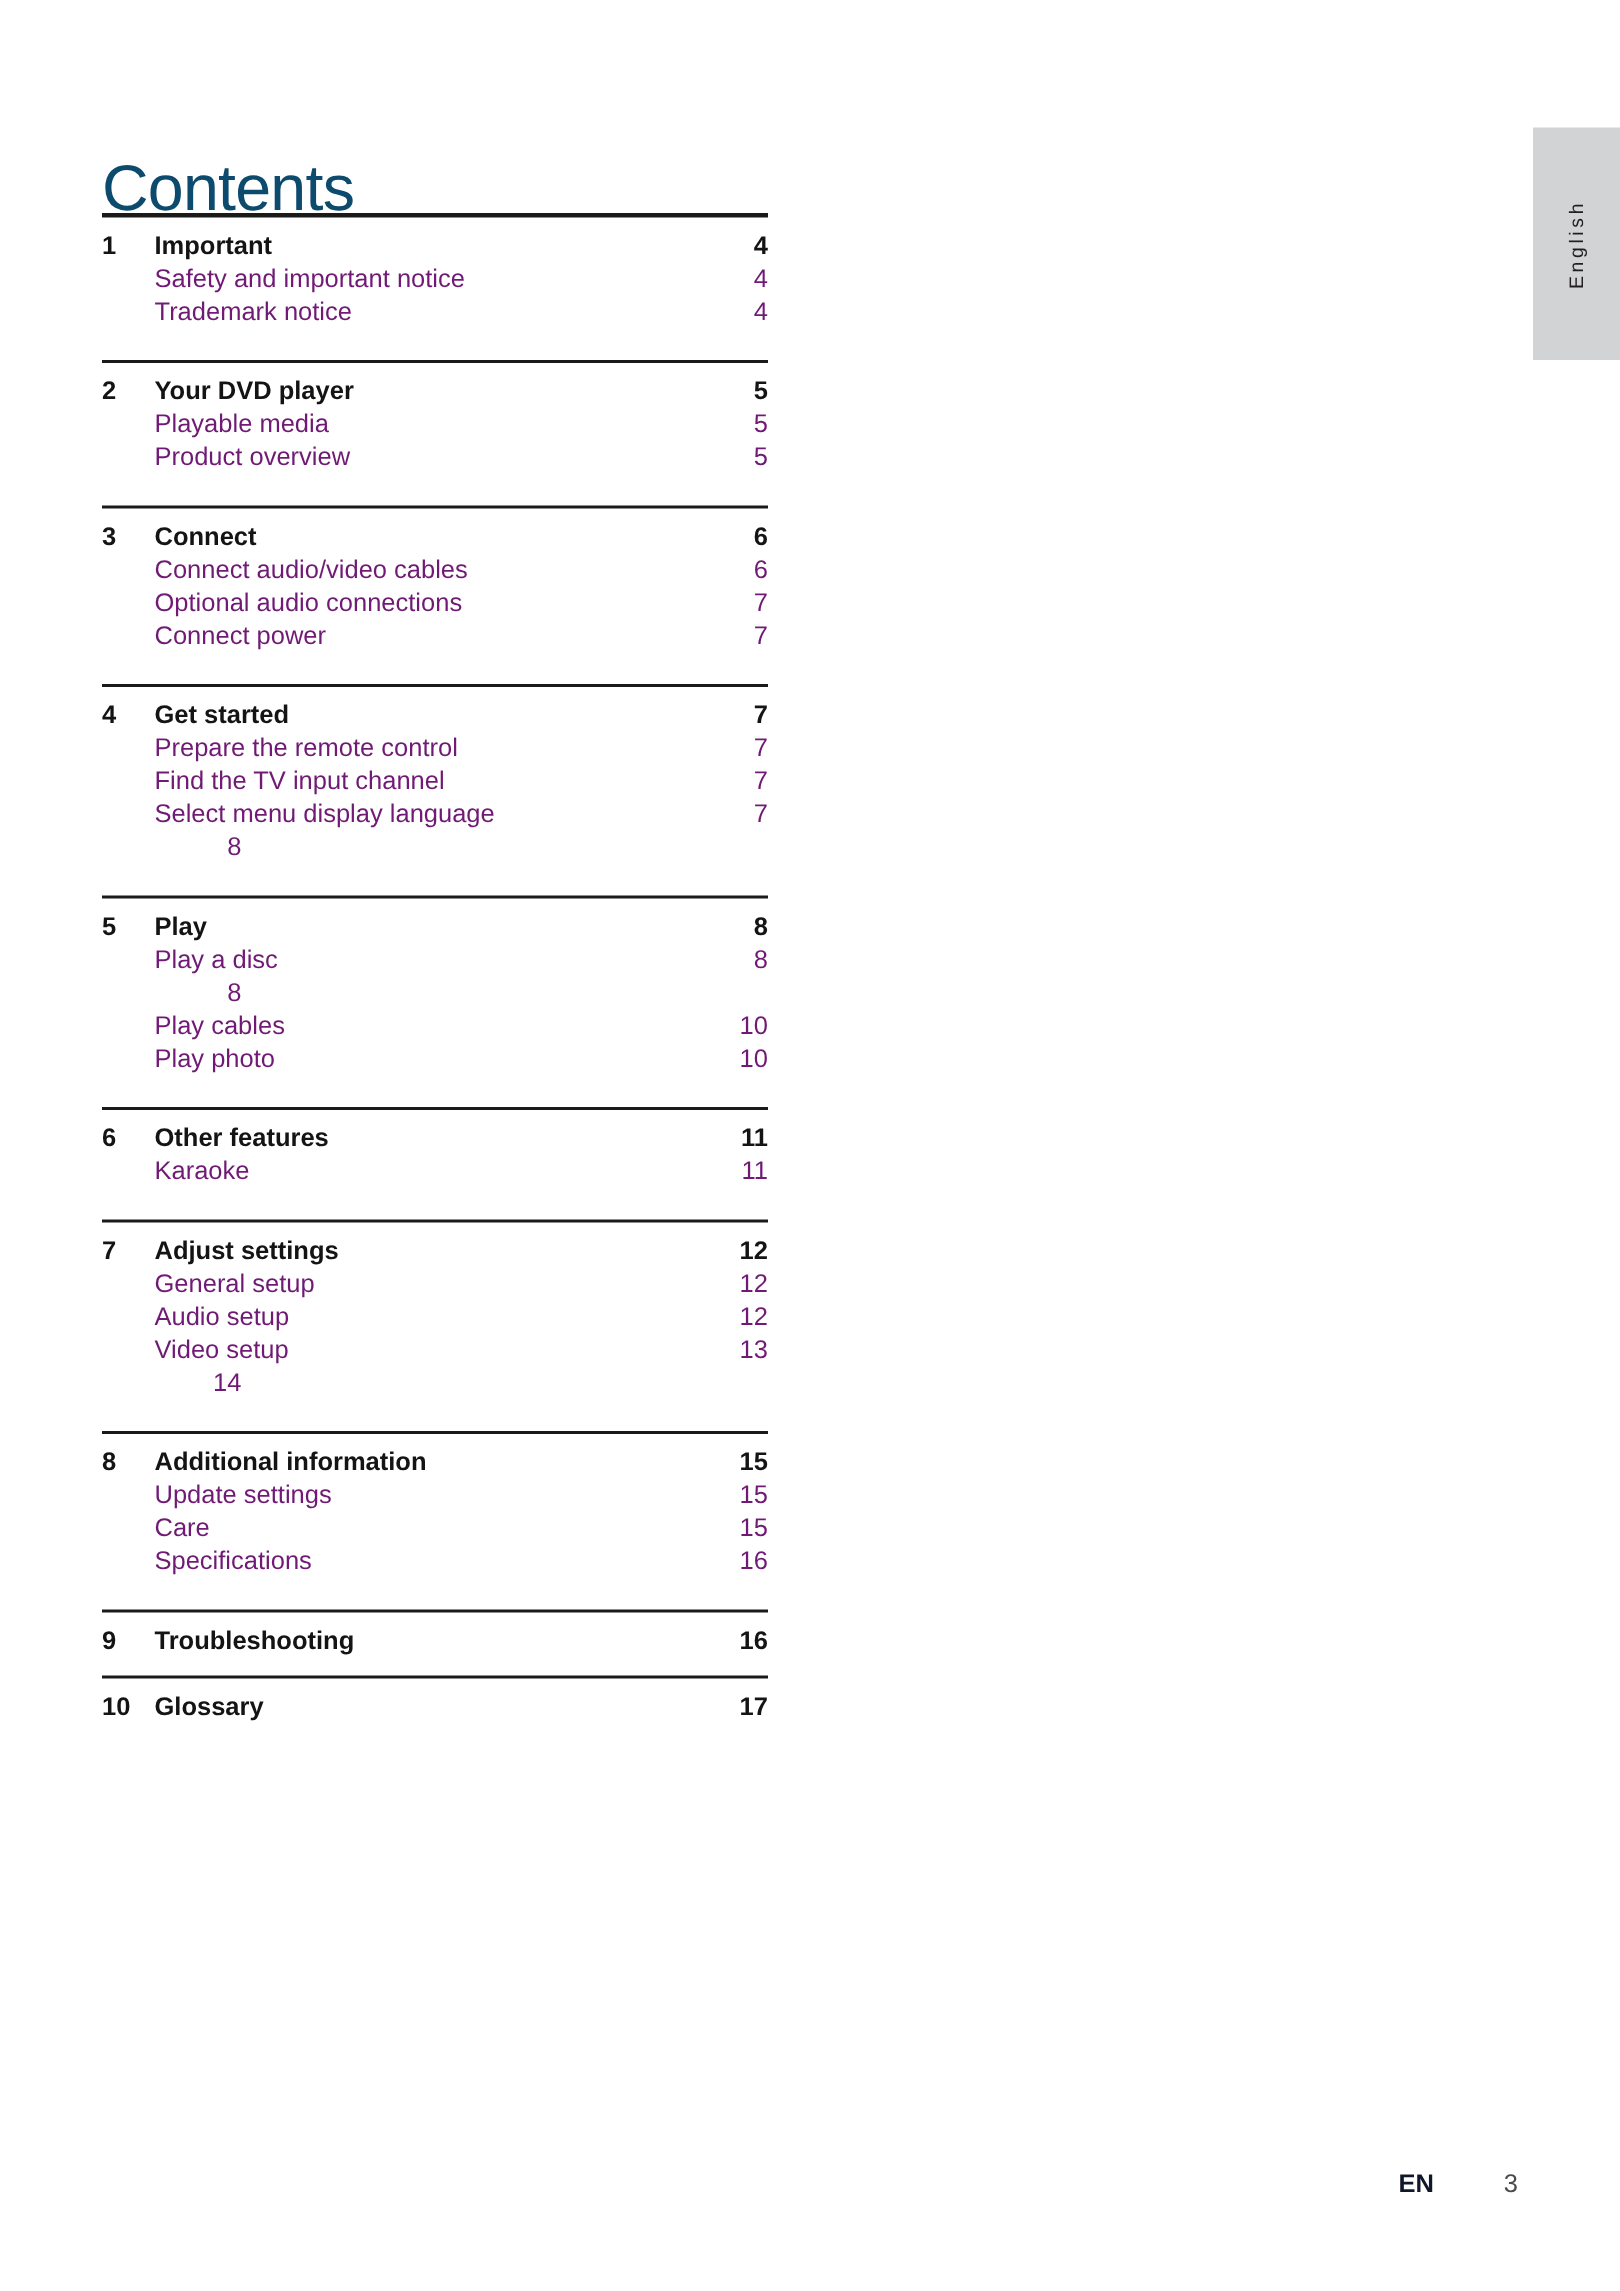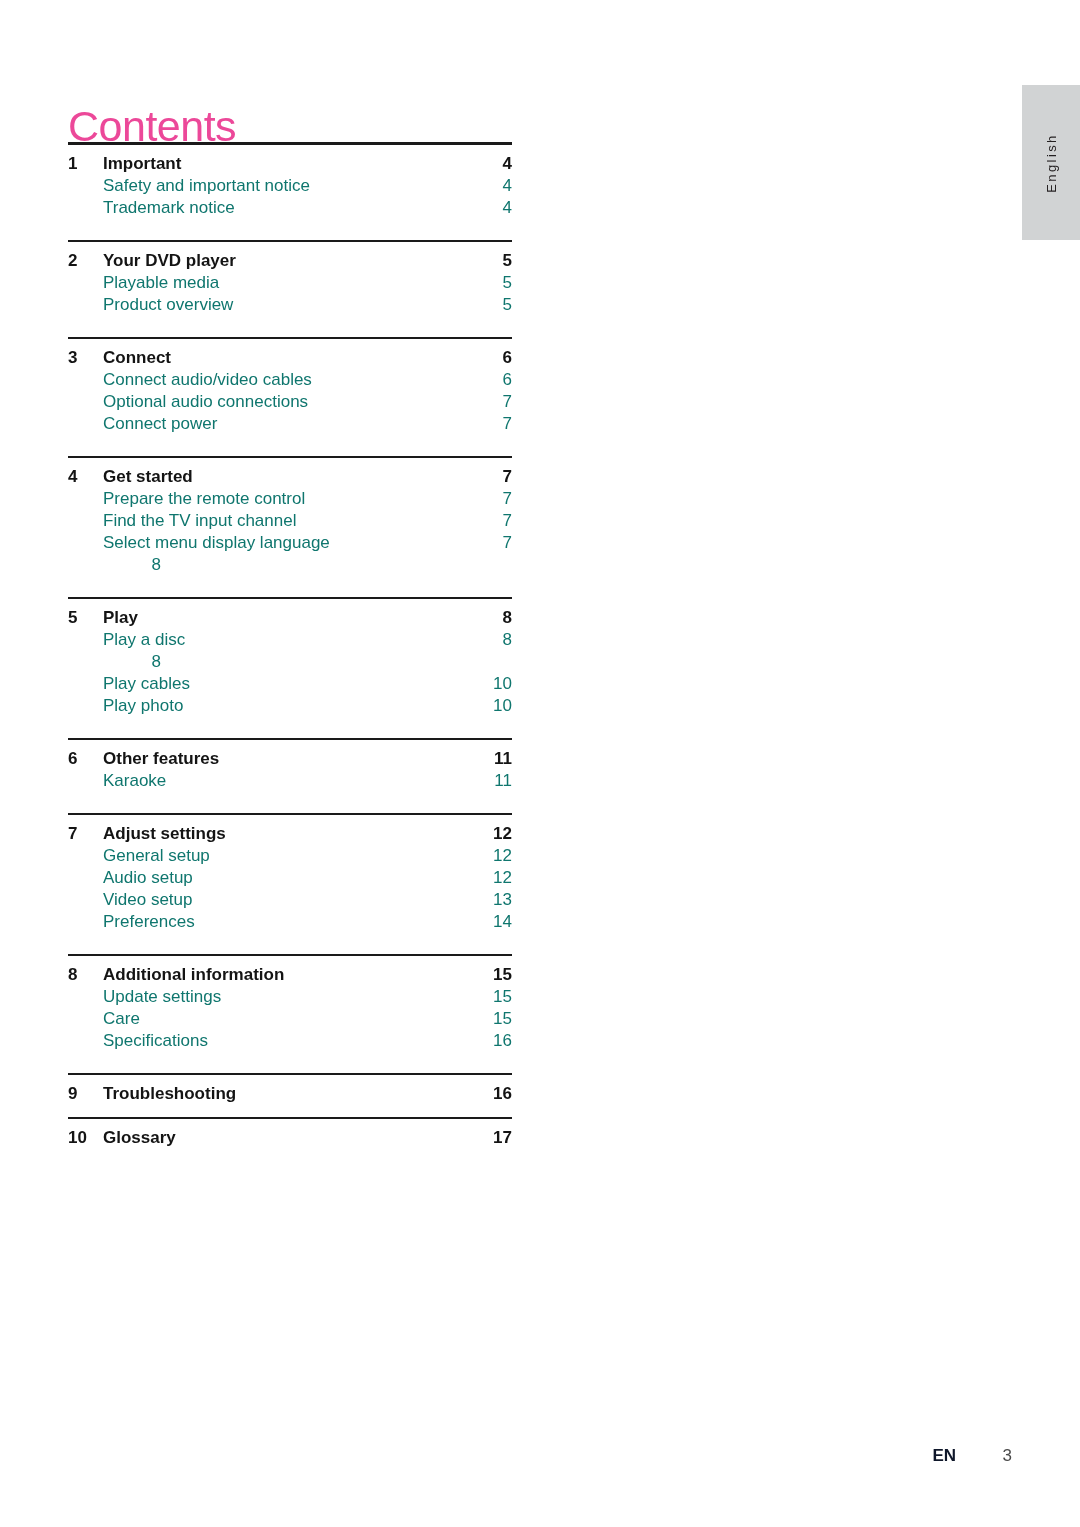--- a/index.html
+++ b/index.html
@@ -44,21 +44,21 @@
   }
 
   
   .page-title {
     position: absolute;
     left: 68px;
     top: 76px;
     font-size: 43px;
     font-weight: 300;
     letter-spacing: -0.5px;
-    color: #ec4899;
+    color: #0c4a6e;
     line-height: 1;
   }
 
   
   .toc {
     position: absolute;
     left: 68px;
     top: 142px;
     width: 444px;
   }
@@ -109,21 +109,21 @@
   }
 
   
   .row.sub {
     padding-top: 1px;
     padding-bottom: 1px;
   }
   .row.sub .label,
   .row.sub .pg {
     font-weight: normal;
-    color: #0f766e;
+    color: #701a75;
   }
 
   .section-gap {
     height: 21px;
   }
   .section-gap.tight {
     height: 12px;
   }
 
   
@@ -309,21 +309,20 @@
           <span class="label">Audio setup</span>
           <span class="pg">12</span>
         </div>
         <div class="row sub">
           <span class="num"></span>
           <span class="label">Video setup</span>
           <span class="pg">13</span>
         </div>
         <div class="row sub">
           <span class="num"></span>
-          <span class="label">Preferences</span>
           <span class="pg">14</span>
         </div>
       </div>
       <div class="section-gap"></div>
       <div class="section">
         <div class="rule thin"></div>
         <div class="row head">
           <span class="num">8</span>
           <span class="label">Additional information</span>
           <span class="pg">15</span>

